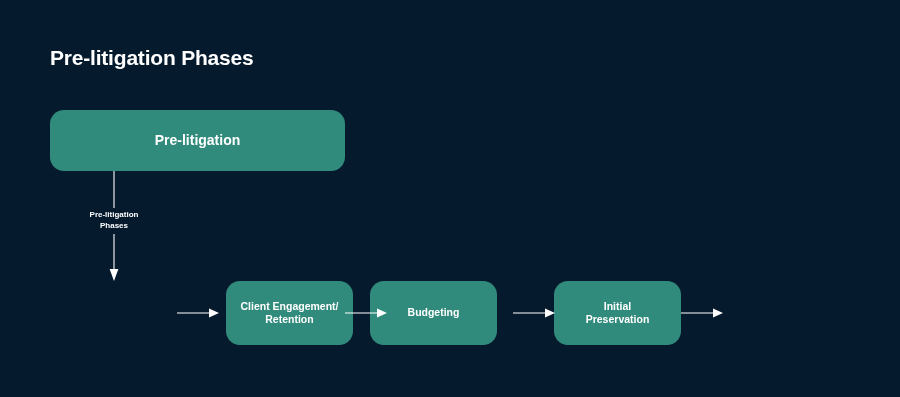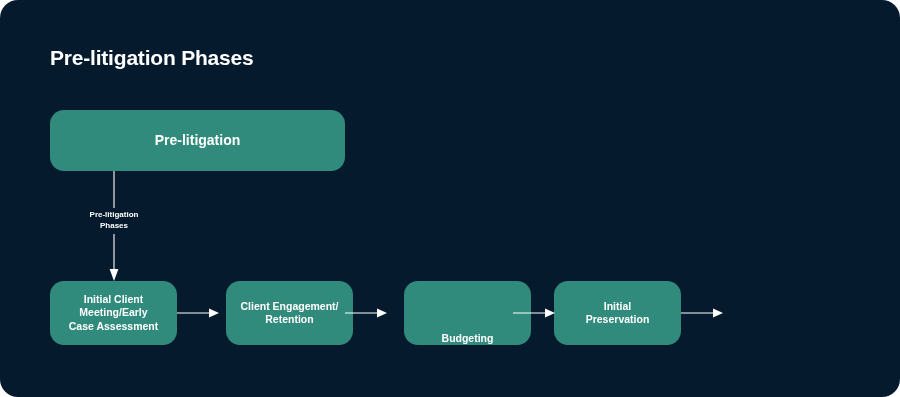--- a/index.html
+++ b/index.html
@@ -12,21 +12,20 @@
     overflow: hidden;
     font-family: "Liberation Sans", sans-serif;
     -webkit-font-smoothing: antialiased;
   }
   #canvas {
     position: relative;
     width: 900px;
     height: 397px;
     background: #061a2e;
     box-sizing: border-box;
-    border-radius: 18px;
   }
 
   
   .page-title {
     position: absolute;
     left: 50px;
     top: 46px;
     font-size: 21px;
     font-weight: bold;
     color: #ffffff;
@@ -68,21 +67,21 @@
   .node-phase {
     top: 281px;
     width: 127px;
     height: 64px;
   }
   .node-phase .node-label {
     font-size: 10.5px;
   }
   .node-phase-0 { left: 50px; }
   .node-phase-1 { left: 226px; }
-  .node-phase-2 { left: 404px; align-items: flex-end; }
+  .node-phase-2 { left: 370px; }
   .node-phase-3 { left: 554px; }
   .node-phase-4 { left: 722px; }
 
   
   .edge-vertical {
     position: absolute;
     left: 105px;
     top: 171px;
     width: 18px;
     height: 110px;
@@ -126,25 +125,20 @@
     <span class="node-label">Pre-litigation</span>
   </div>
 
   <svg class="edge-vertical" viewBox="0 0 18 110">
     <line x1="9" y1="0" x2="9" y2="100" stroke="#ffffff" stroke-width="1.1"></line>
     <polygon points="9,110 4.6,98 13.4,98" fill="#ffffff"></polygon>
   </svg>
   <div class="edge-vertical-label">Pre-litigation
 Phases</div>
 
-  <div class="node node-phase node-phase-0">
-    <span class="node-label">Initial Client
-Meeting/Early
-Case Assessment</span>
-  </div>
 
   <div class="node node-phase node-phase-1">
     <span class="node-label">Client Engagement/
 Retention</span>
   </div>
 
   <div class="node node-phase node-phase-2">
     <span class="node-label">Budgeting</span>
   </div>
 

